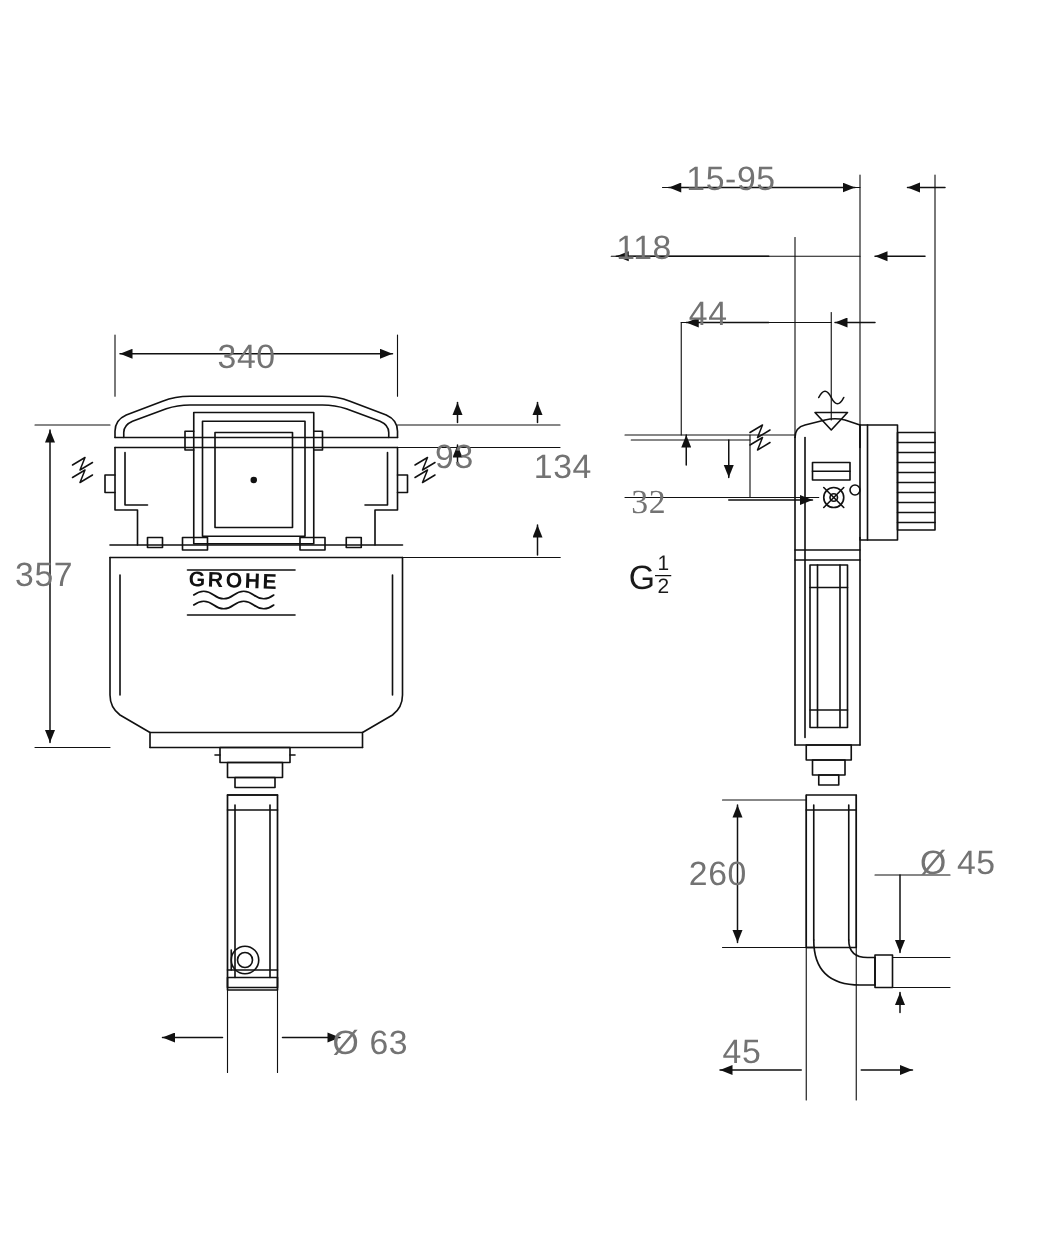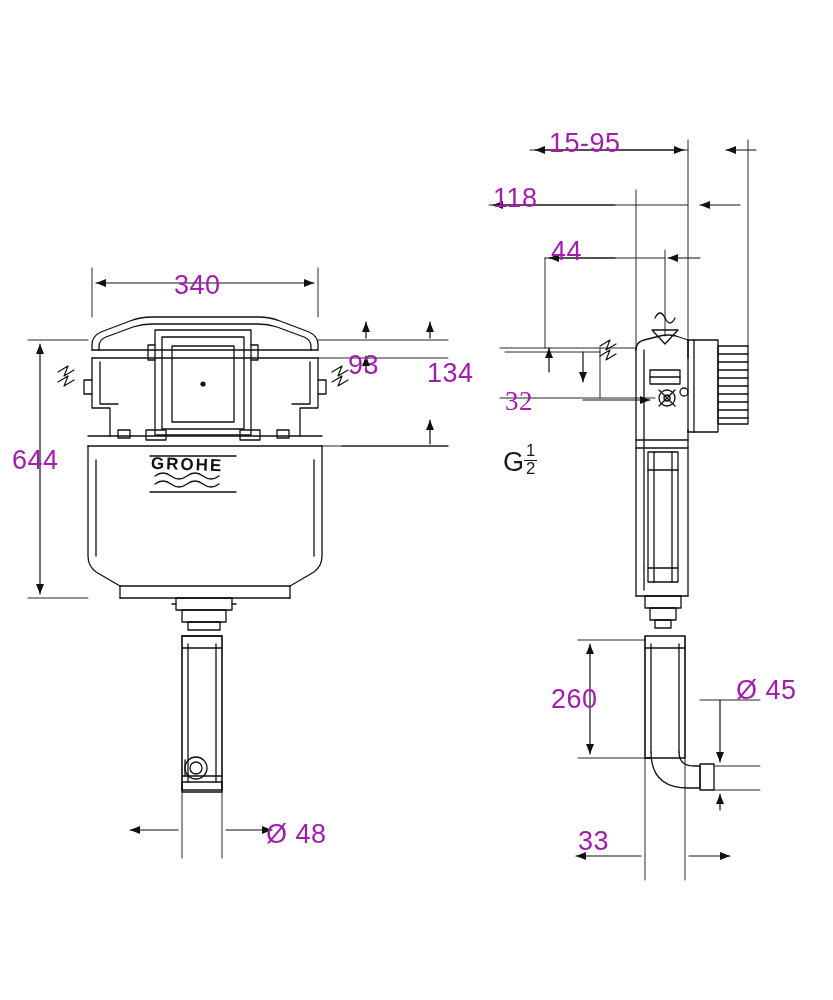--- a/index.html
+++ b/index.html
@@ -24,21 +24,21 @@
     position: absolute;
     left: 0;
     top: 0;
     width: 833px;
     height: 1000px;
   }
   .dim-label {
     position: absolute;
     font-family: "Liberation Sans", sans-serif;
     font-size: 27px;
-    color: #a21caf;
+    color: #737373;
     white-space: nowrap;
     letter-spacing: 0.5px;
   }
   .frac {
     display: inline-block;
     vertical-align: -0.15em;
     font-size: 0.62em;
     line-height: 1;
     text-align: center;
   }
@@ -310,35 +310,35 @@
 
       <g stroke-width="1.2">
         <path d="M720 700 L720 762" marker-end="url(#arrowEnd)"></path>
         <path d="M720 794 L720 810" marker-start="url(#arrowStart)"></path>
       </g>
 
     </g>
   </svg>
 
   <div class="dim-label" style="left:174px; top:270px;">340</div>
-  <div class="dim-label" style="left:12px; top:445px;">644</div>
+  <div class="dim-label" style="left:12px; top:445px;">357</div>
   <div class="dim-label" style="left:348px; top:350px;">93</div>
   <div class="dim-label" style="left:403px; top:358px;margin-left:24px;">134</div>
 
   <div class="dim-label" style="left:549px; top:128px;">15-95</div>
   <div class="dim-label" style="left:493px; top:183px;">118</div>
   <div class="dim-label" style="left:551px; top:236px;">44</div>
   <div class="dim-label" style="left:505px; top:386px;font-family:Liberation Serif, serif;">32</div>
 
   <div class="g-half" style="left:503px; top:443px;">
     <span>G</span><span class="frac"><span class="num">1</span><span class="den">2</span></span>
   </div>
 
-  <div class="dim-label" style="left:266px; top:819px;">Ø 48</div>
+  <div class="dim-label" style="left:266px; top:819px;">Ø 63</div>
   <div class="dim-label" style="left:551px; top:684px;">260</div>
-  <div class="dim-label" style="left:578px; top:826px;">33</div>
+  <div class="dim-label" style="left:578px; top:826px;">45</div>
   <div class="dim-label" style="left:736px; top:675px;text-align:center;">Ø 45</div>
 
   <div style="position:absolute; left:151px; top:455px; font-size:17px; letter-spacing:2px; font-weight:bold; color:#111; transform:rotate(2deg);">
     <span>GROHE</span>
   </div>
 
 </div>
 
 </body></html>

